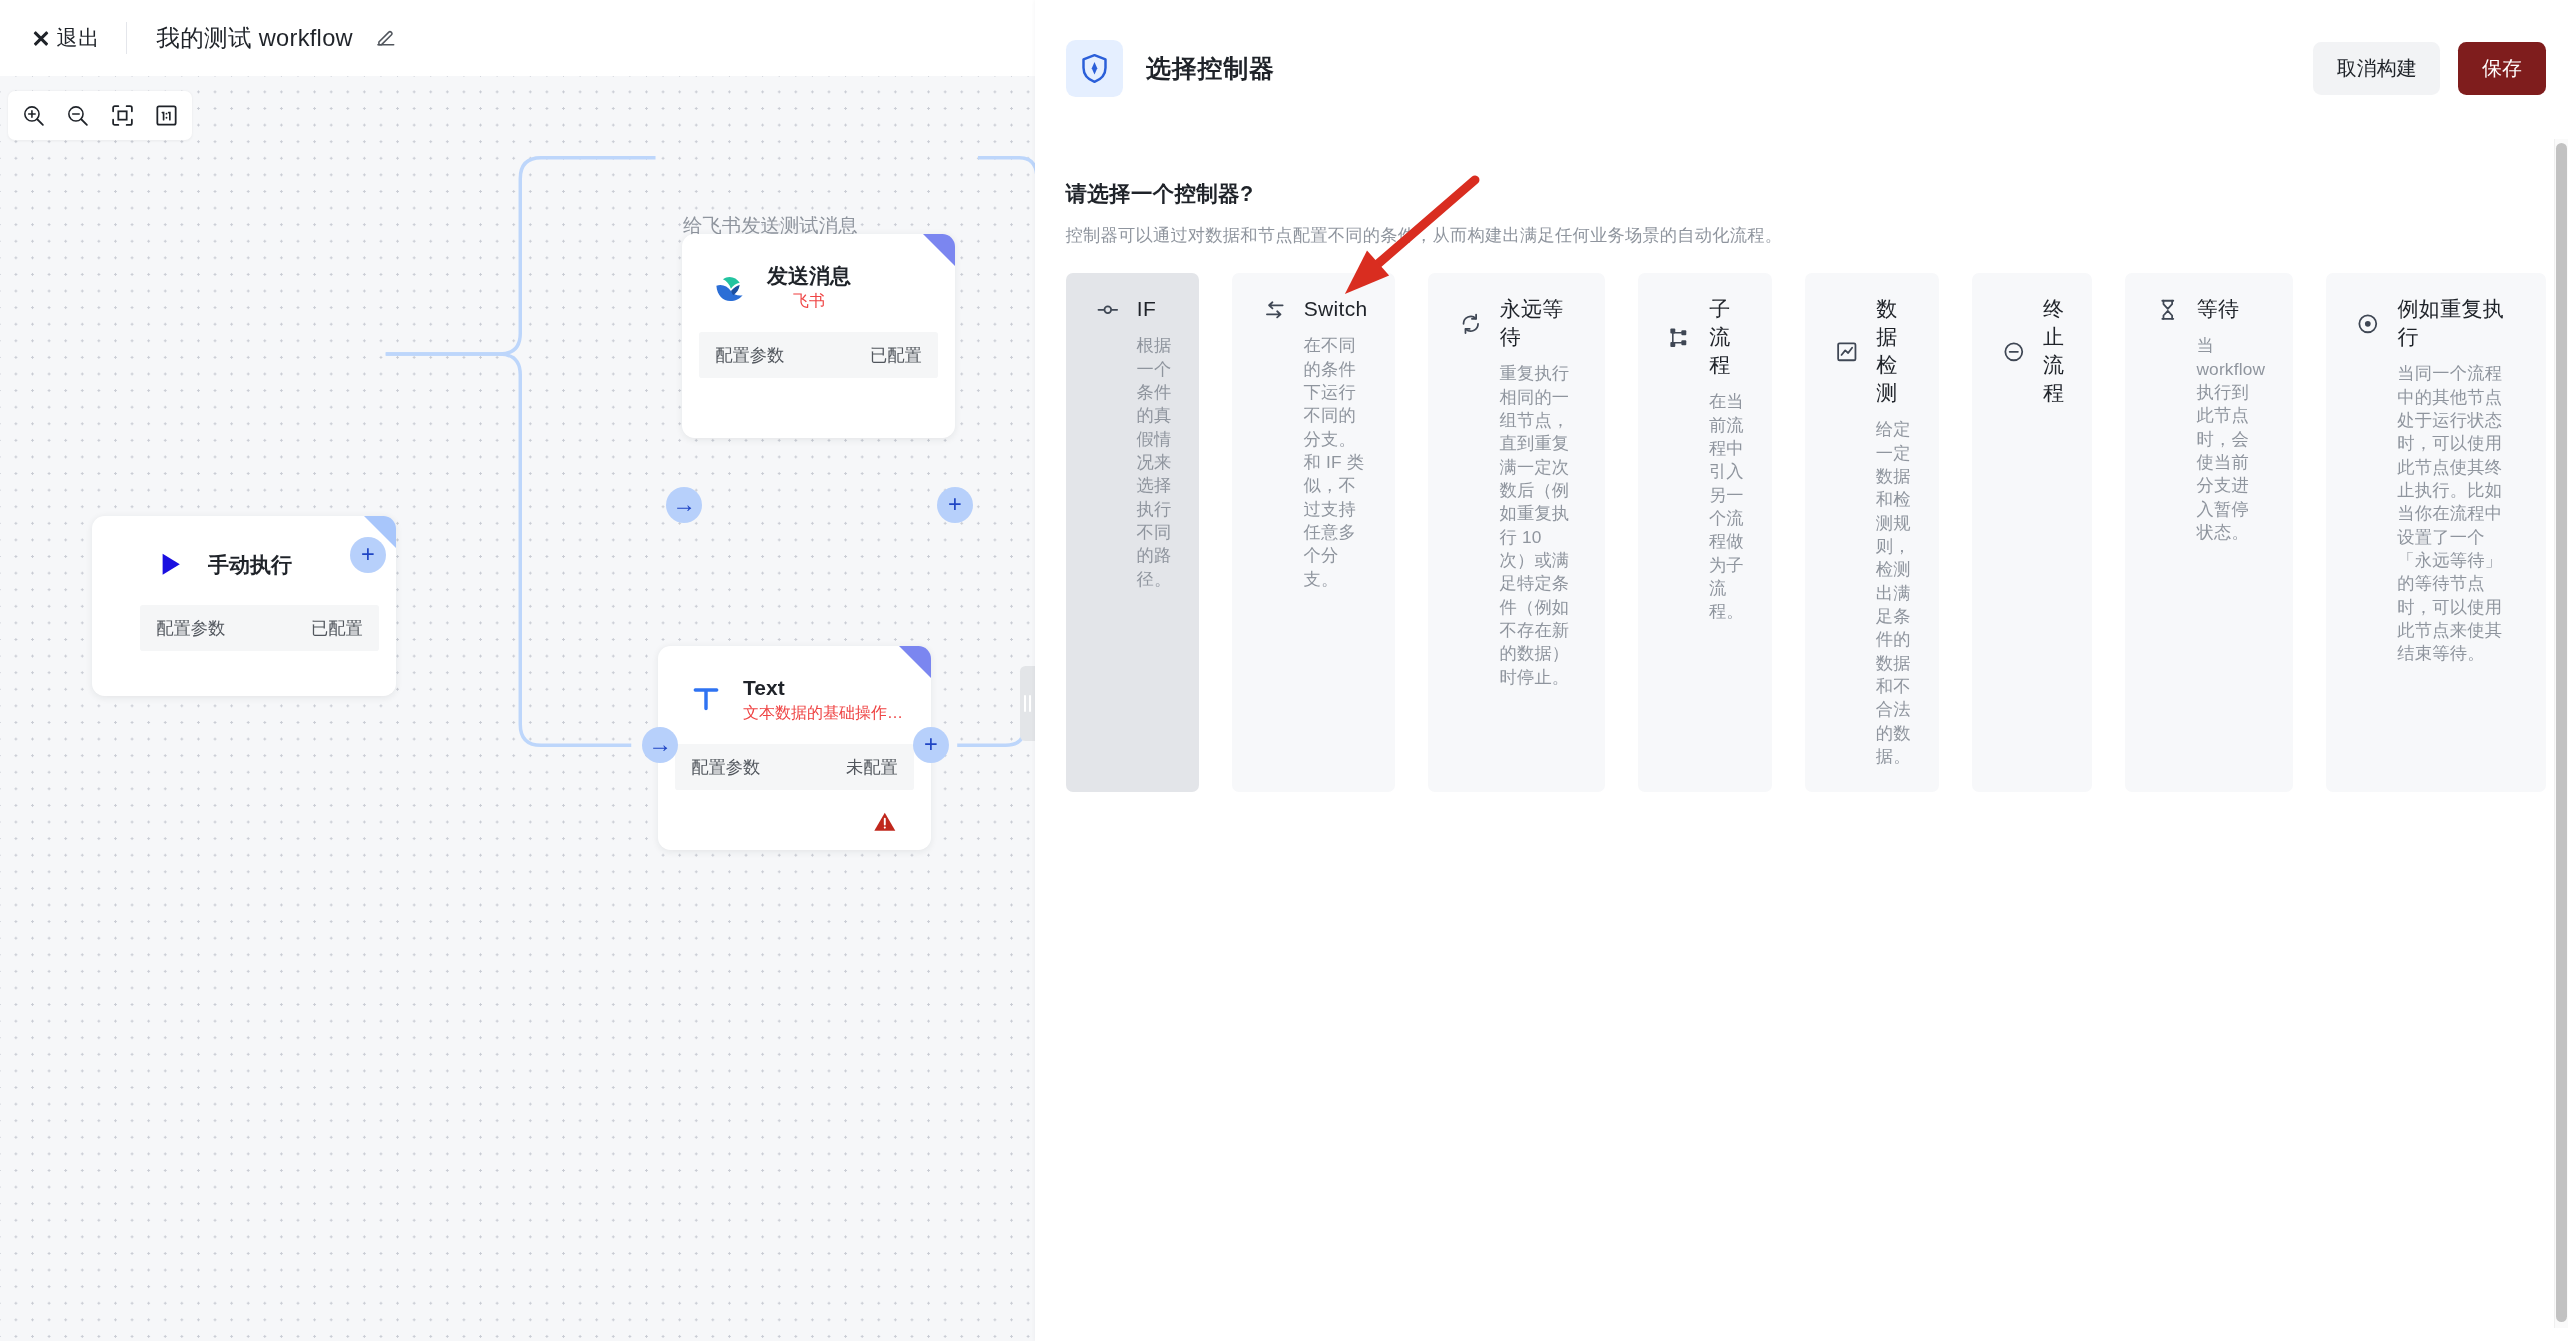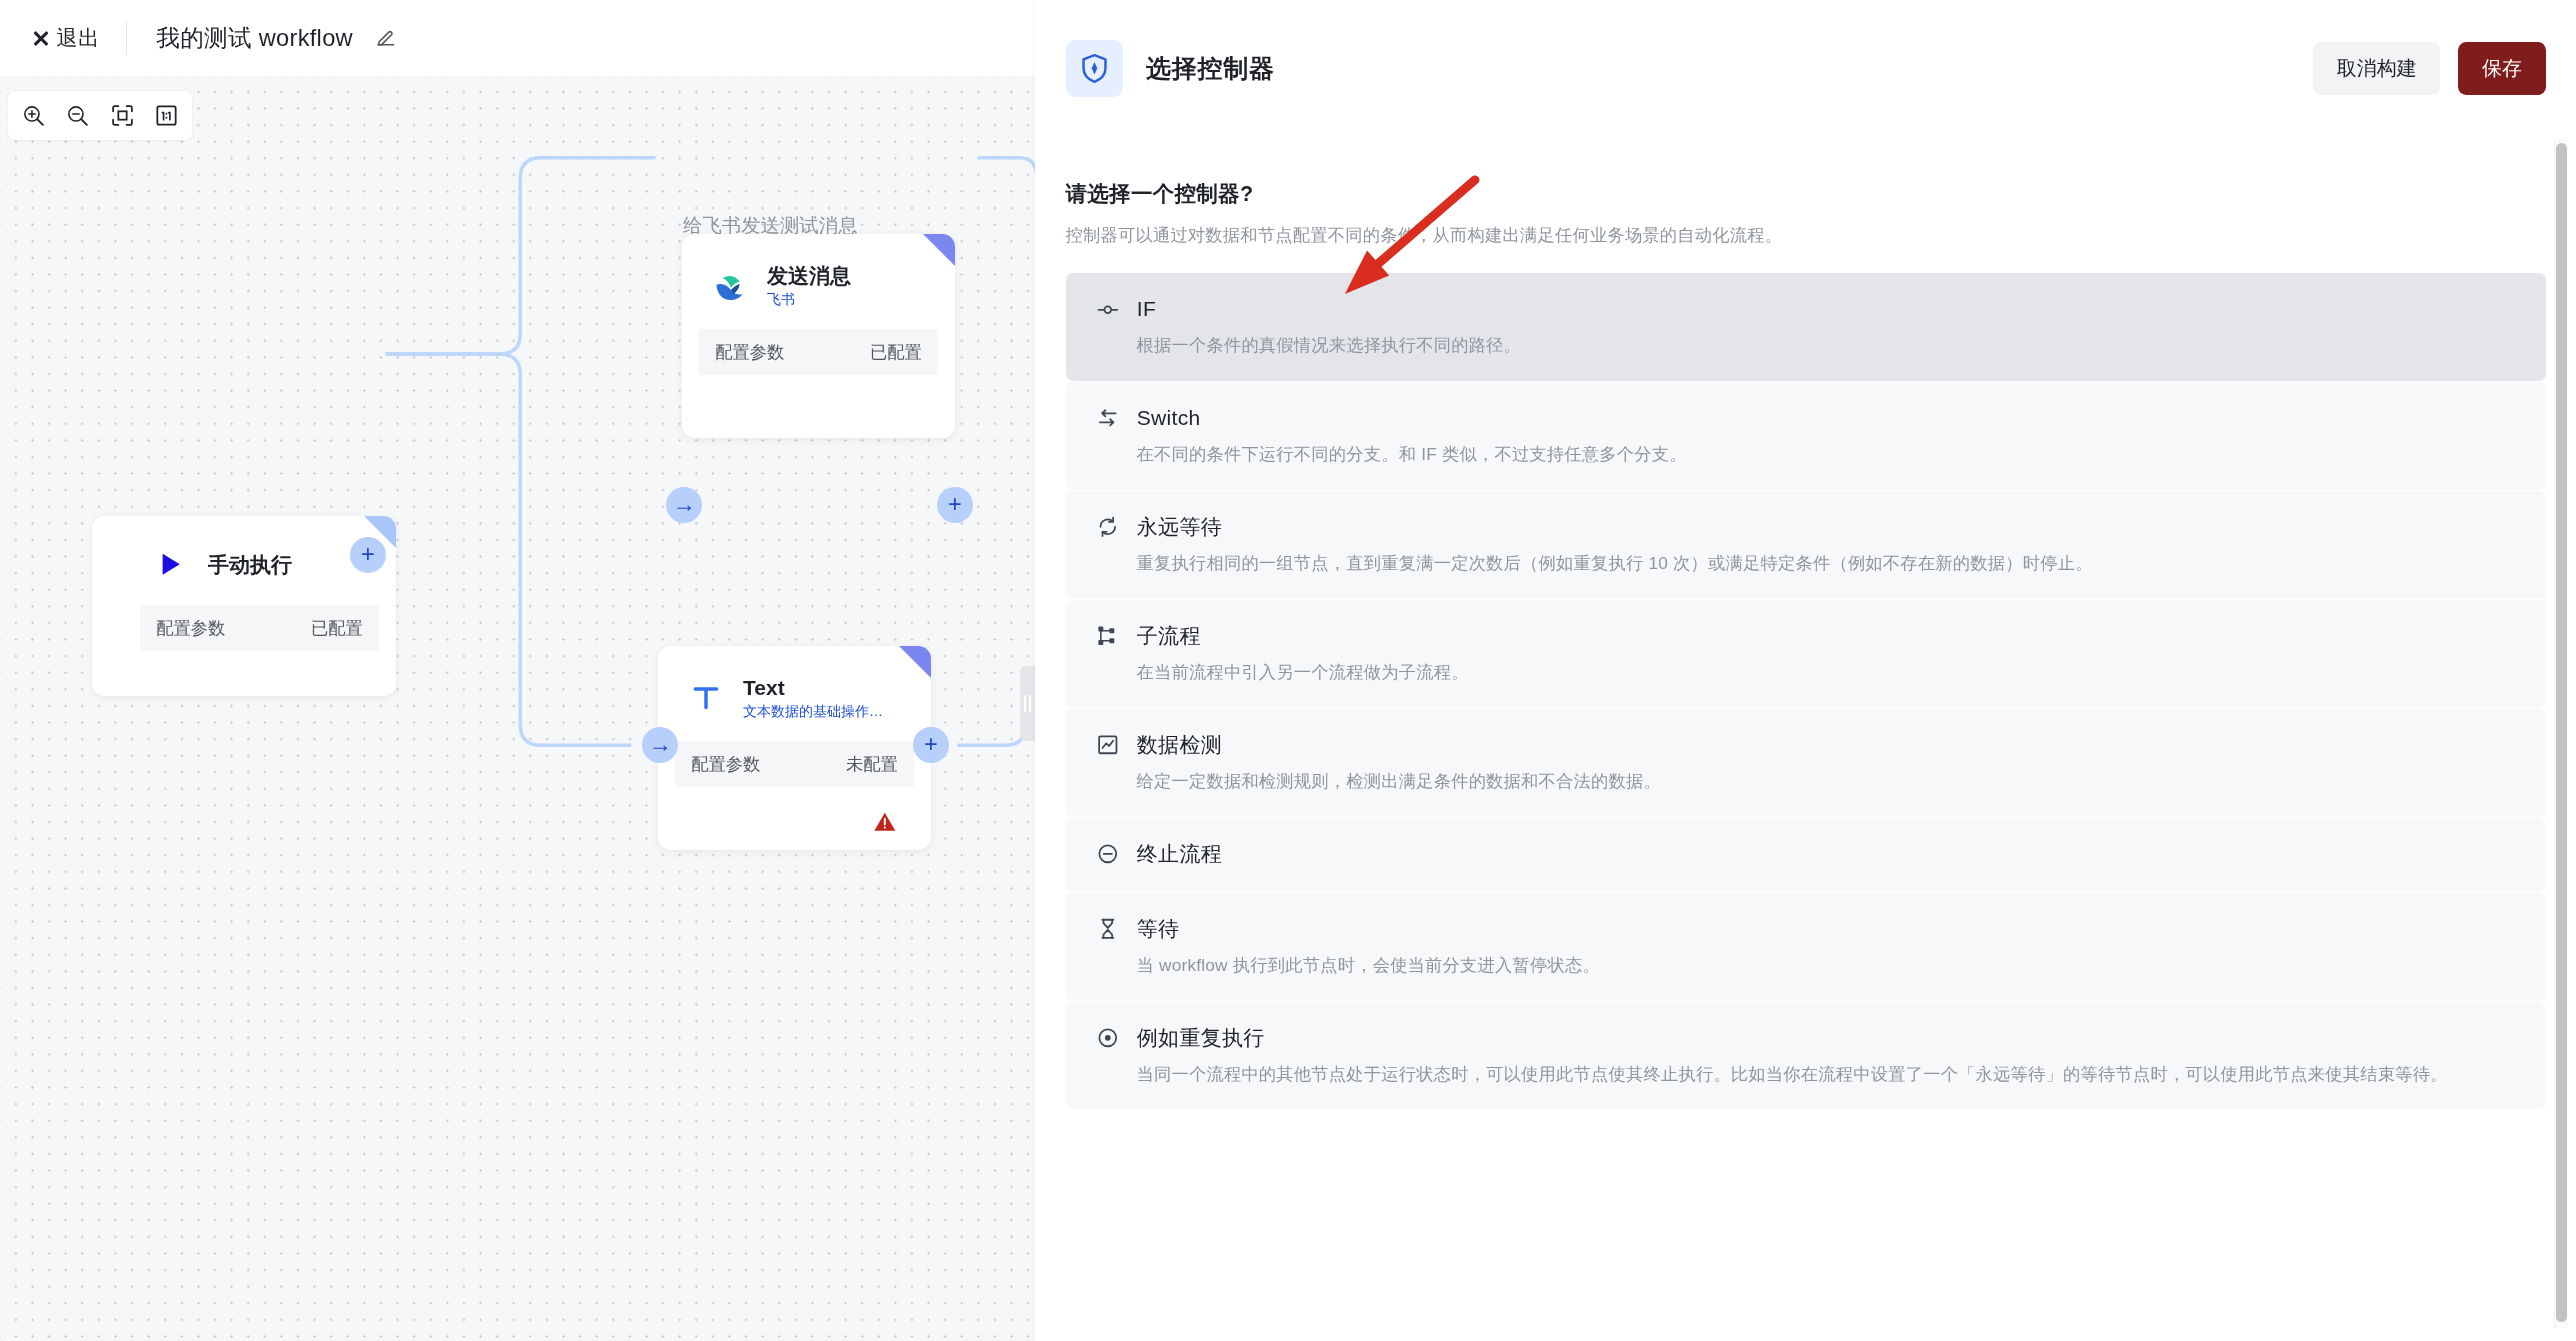--- a/index.html
+++ b/index.html
@@ -138,27 +138,28 @@
     flex: none;
   }
   .node-titles { display: flex; flex-direction: column; gap: 2.8px; }
   .node-title {
     font-size: 21px;
     font-weight: bold;
     color: #1f2329;
     line-height: 1.2;
   }
   .node-sub {
-    font-size: 14px;
-    color: #1d4ed8;
+    font-size: 16px;
+    color: #ef4444;
     line-height: 1.25;
     max-width: 187px;
     overflow: hidden;
     white-space: nowrap;
     text-overflow: ellipsis;
+    text-align: center;
   }
   .node-param {
     margin: 21px 16.6px 23.6px 16.6px;
     background: #f5f6f7;
     border-radius: 2.8px;
     height: 46px;
     display: flex;
     align-items: center;
     justify-content: space-between;
     padding: 0 16.6px;
@@ -295,22 +296,22 @@
   }
   .q-desc {
     font-size: 17.3px;
     color: #8f959e;
     margin-top: 15.3px;
     letter-spacing: 0.2px;
   }
   .ctrl-list {
     margin-top: 26px;
     display: flex;
-    flex-direction: column;
-    gap: 1px;
+    flex-direction: row;
+    gap: 33px;
   }
   .ctrl-item {
     background: #f7f8fa;
     border-radius: 7px;
     padding: 22px 28px 23.6px 28px;
     cursor: pointer;
     box-sizing: border-box;
   }
   .ctrl-item.hovered { background: #e3e5e9; }
   .ctrl-row {

